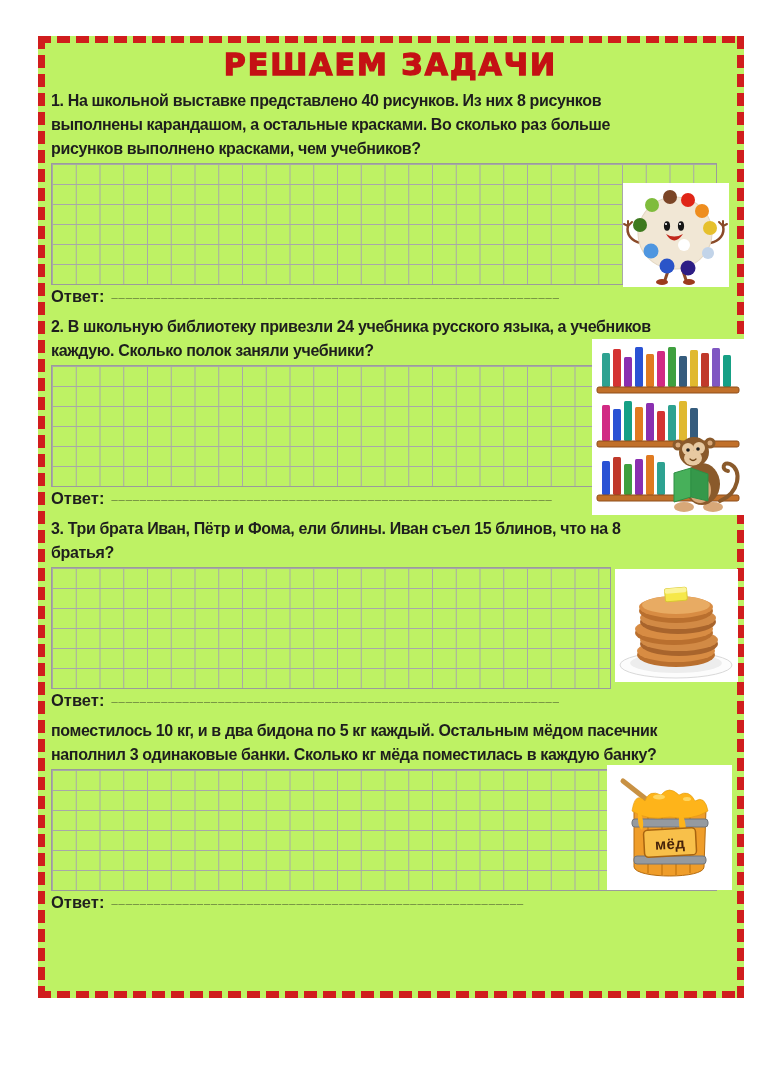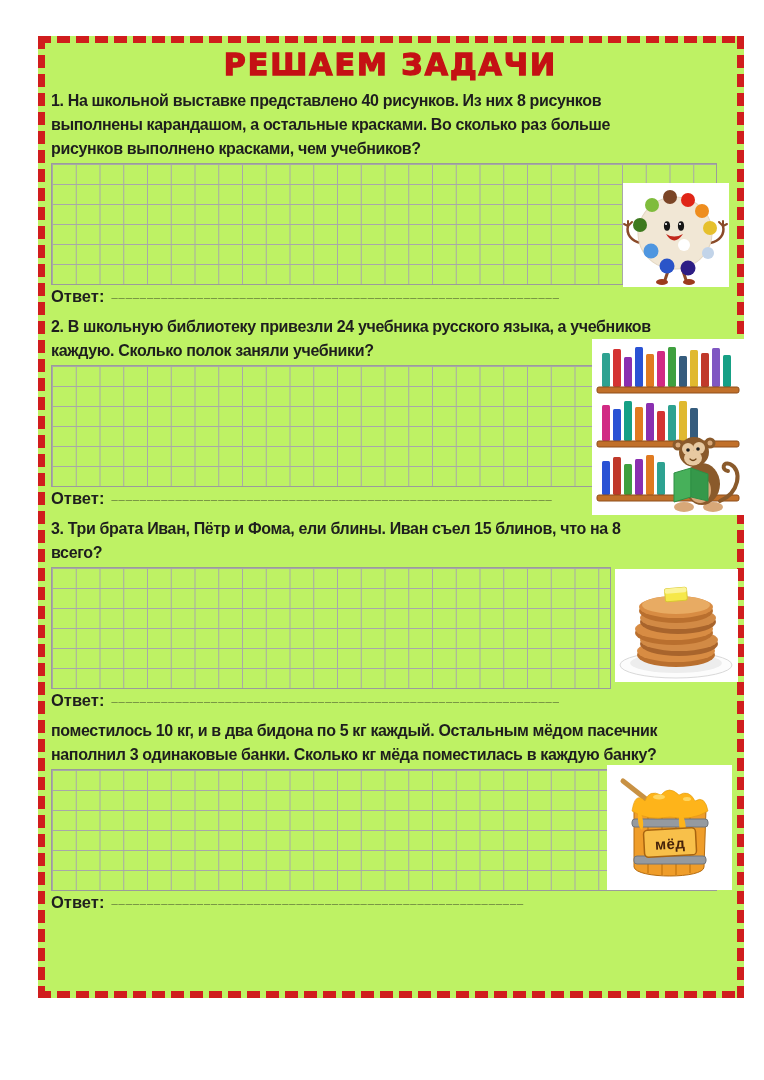--- a/index.html
+++ b/index.html
@@ -173,21 +173,21 @@
     </div>
     <div class="answer">
       <span class="label">Ответ:</span>
       <span class="blank">______________________________________________________________</span>
     </div>
   </div>
 
   <div class="problem">
     <div class="p-text">
       <div class="p-line">3. Три брата Иван, Пётр и Фома, ели блины. Иван съел 15 блинов, что на 8</div>
-      <div class="p-line">всего?</div>
+      <div class="p-line">братья?</div>
     </div>
     <div class="grid-wrap">
       <div class="grid narrow"></div>
       <div class="fig" id="fig-pancakes">
         <svg width="123" height="113" viewBox="0 0 123 113">
           <rect width="123" height="113" fill="#ffffff"></rect>
           <ellipse cx="61" cy="96" rx="56" ry="13" fill="#fcfcfc" stroke="#d9d9d9"></ellipse>
           <ellipse cx="61" cy="94" rx="46" ry="10" fill="#ededed"></ellipse>
           <ellipse cx="61" cy="86" rx="39" ry="12" fill="#b96f2e"></ellipse>
             <ellipse cx="61" cy="82" rx="39" ry="11" fill="#d88c43"></ellipse>

